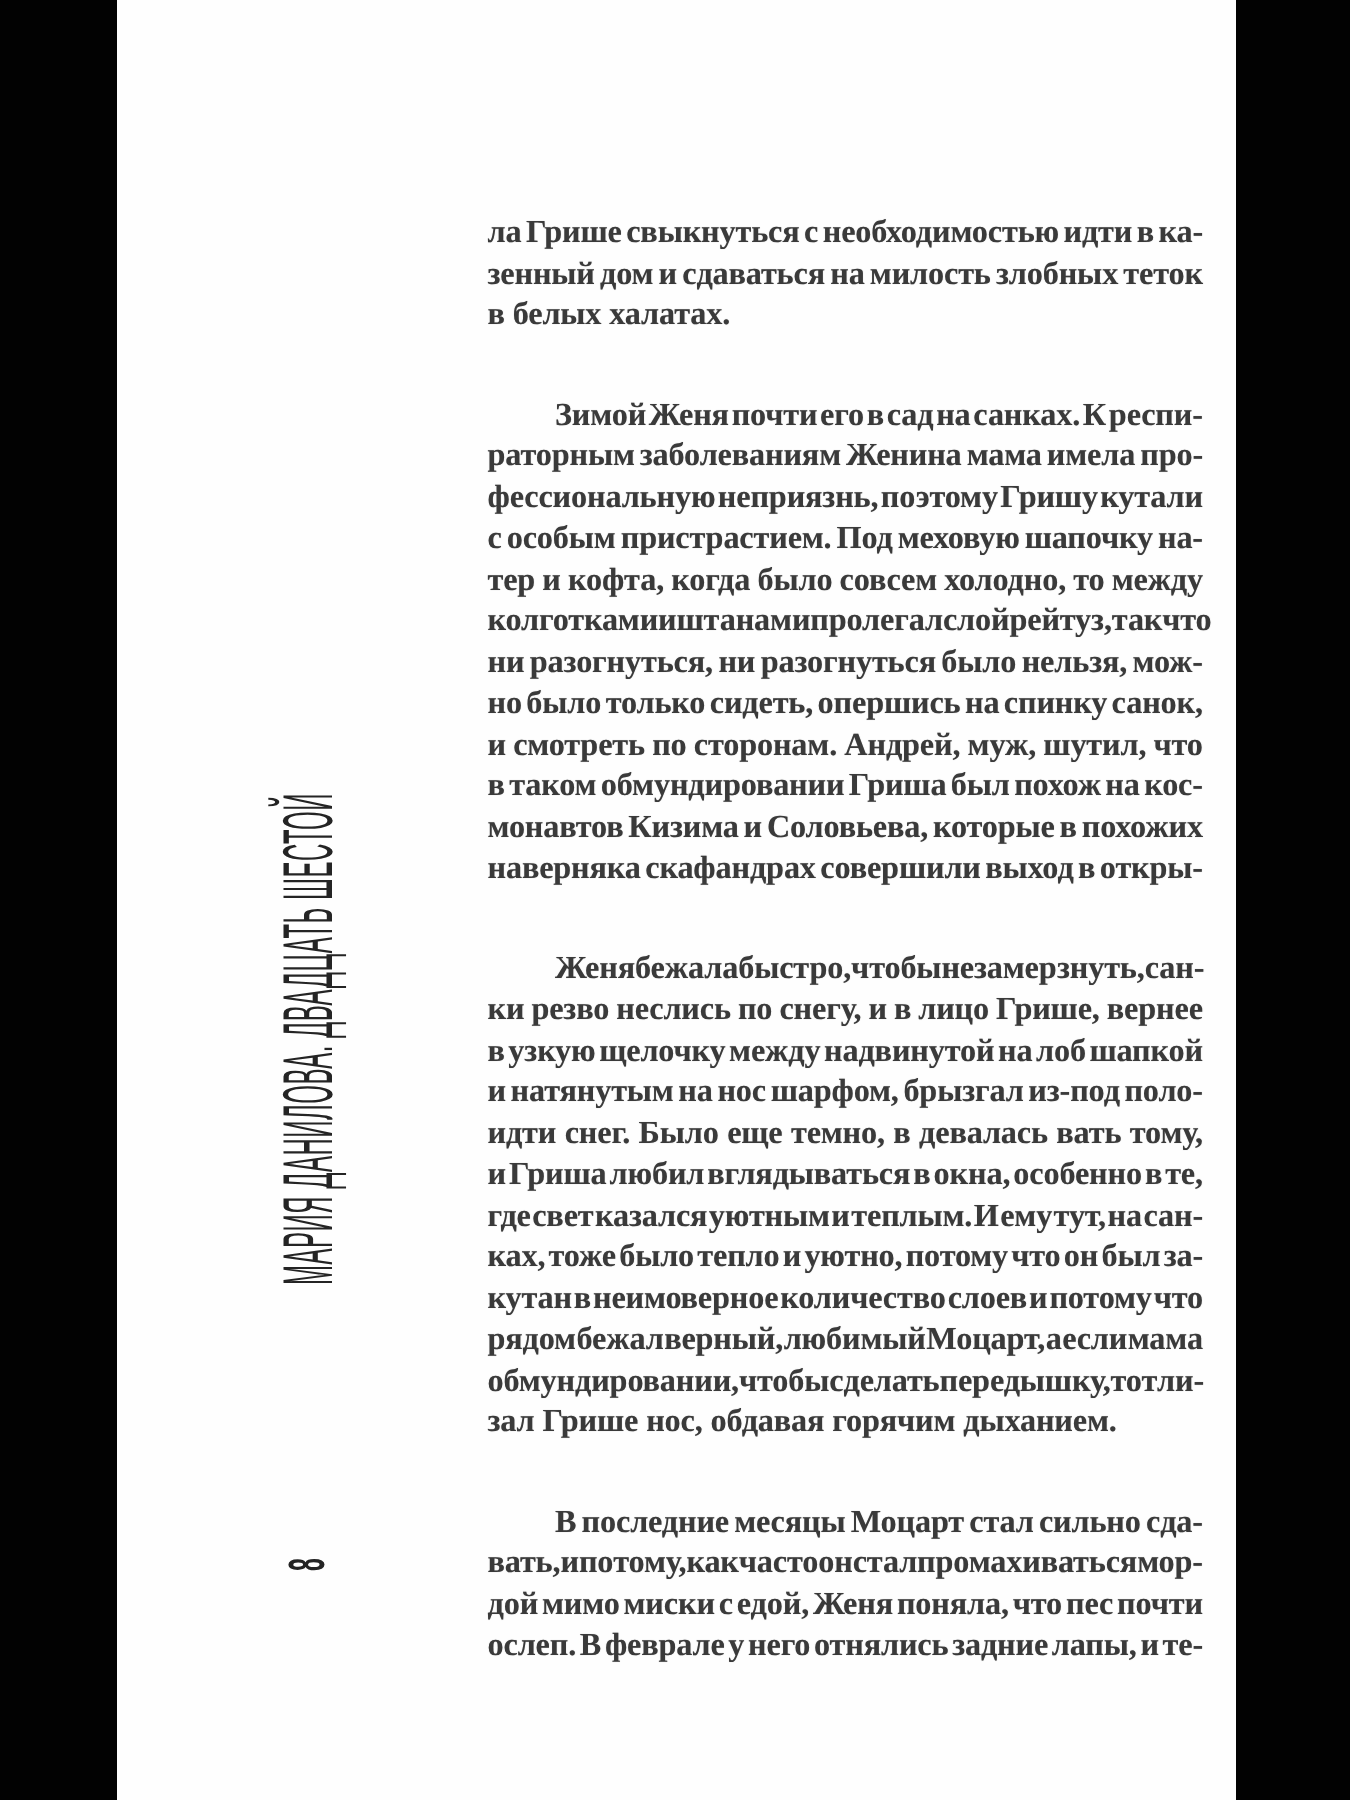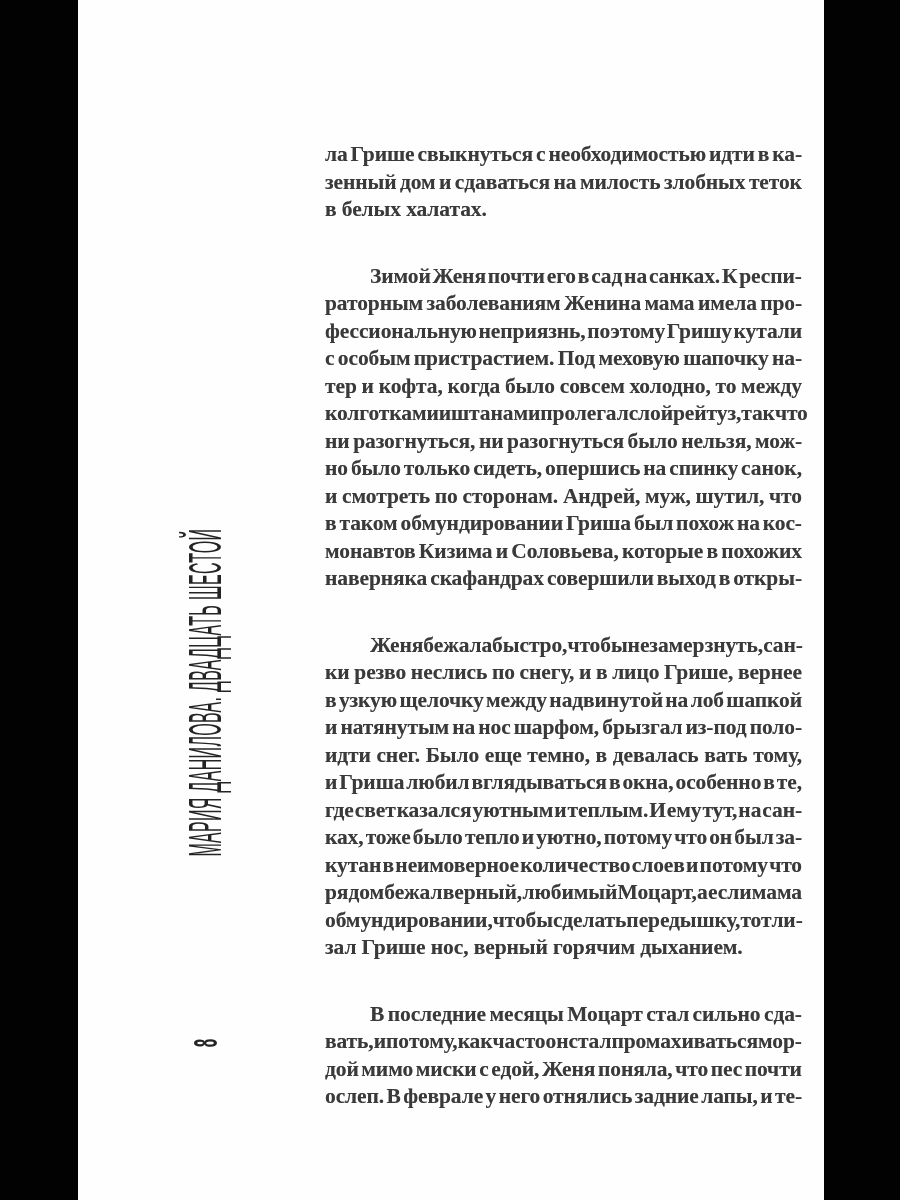--- a/index.html
+++ b/index.html
@@ -350,21 +350,21 @@
           <span>мама</span>
         </div>
         <div class="line">
           <span>обмундировании,</span>
           <span>чтобы</span>
           <span>сделать</span>
           <span>передышку,</span>
           <span>тот</span>
           <span>ли-</span>
         </div>
-        <div class="line endline">зал Грише нос, верный горячим дыханием.</div>
+        <div class="line endline">зал Грише нос, обдавая горячим дыханием.</div>
         <div class="line indent">
           <span>В</span>
           <span>последние</span>
           <span>месяцы</span>
           <span>Моцарт</span>
           <span>стал</span>
           <span>сильно</span>
           <span>сда-</span>
         </div>
         <div class="line">

